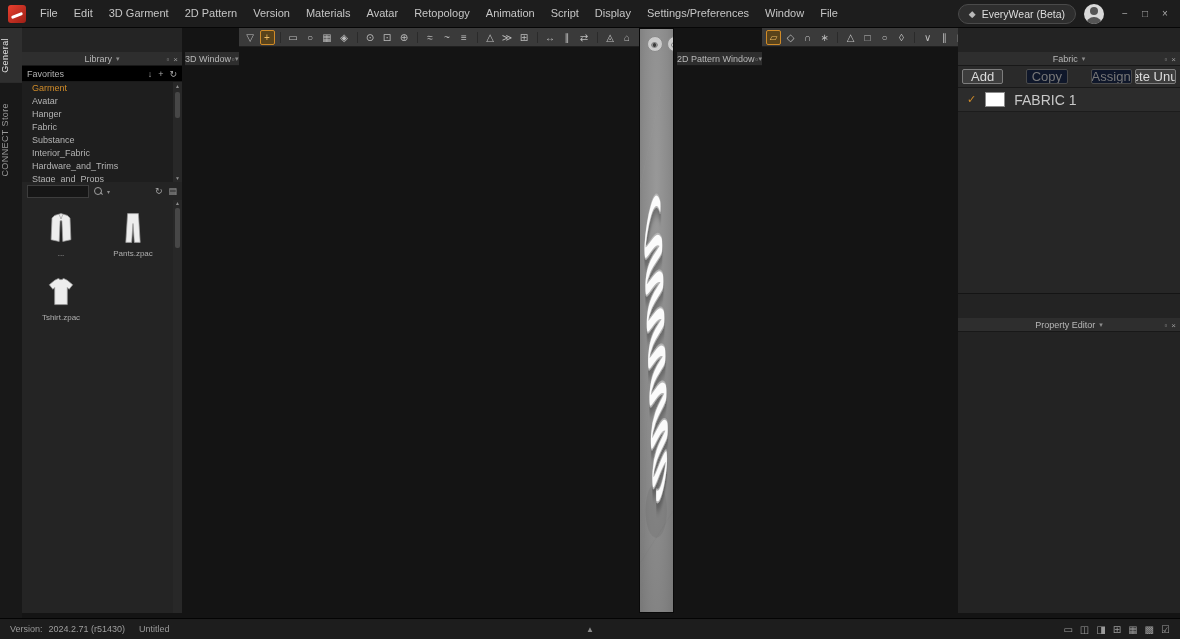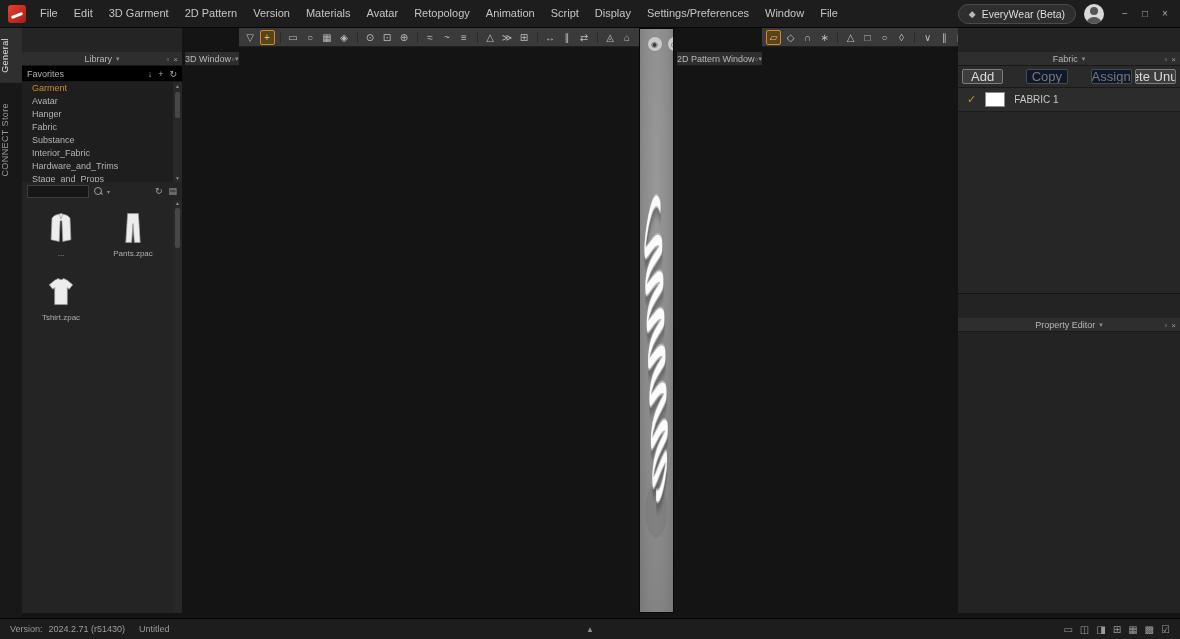--- a/index.html
+++ b/index.html
@@ -77,21 +77,21 @@
 
   
   .right-panel { position:absolute; left:958px; right:0; top:0; bottom:5px; background:#232323; display:flex; flex-direction:column; }
   .btn-row { height:22px; background:#2a2a2a; border-bottom:1px solid #191919; display:flex; gap:3px; padding:3px 4px; flex:0 0 auto; }
   .btn { flex:1; font-size:13px; color:#dcdcdc; background:#3d3d3d; border:1px solid #7d7d7d; border-radius:2px; display:flex; align-items:center; justify-content:center; cursor:pointer; white-space:nowrap; overflow:hidden; }
   .btn.disabled { color:#787878; border-color:#4a4a4a; background:#0f172a; cursor:default;margin-left:20px; }
   .fabric-list { height:206px; background:#262626; border-bottom:1px solid #141414; flex:0 0 auto; }
   .fabric-row { height:24px; background:#2c2c2c; border-bottom:1px solid #1c1c1c; display:flex; align-items:center; gap:9px; padding:0 9px; cursor:pointer; }
   .check { color:#d08b28; font-size:11px; }
   .swatch { width:20px; height:15px; background:#ffffff; border:1px solid #8a8a8a; }
-  .fabric-name { font-size:10px; color:#c8c8c8; }
+  .fabric-name { font-size:14px; color:#c8c8c8; }
   .prop-empty { flex:1; background:#232323; }
 
   
   .statusbar { height:21px; background:#1d1d1d; border-top:1px solid #040404; display:flex; align-items:center; padding:0 10px; font-size:9px; color:#999; position:relative; }
   .statusbar .v-label { margin-right:6px; }
   .statusbar .v-num { margin-right:14px; color:#9f9f9f; }
   .status-center { position:absolute; left:50%; transform:translateX(-50%); font-size:8px; color:#8b8b8b; cursor:pointer; }
   .status-icons { margin-left:auto; display:flex; gap:7px; font-size:10px; color:#9b9b9b; }
   .status-icons .tool { width:auto; height:auto; font-size:10px; color:#9b9b9b; }
 </style>

